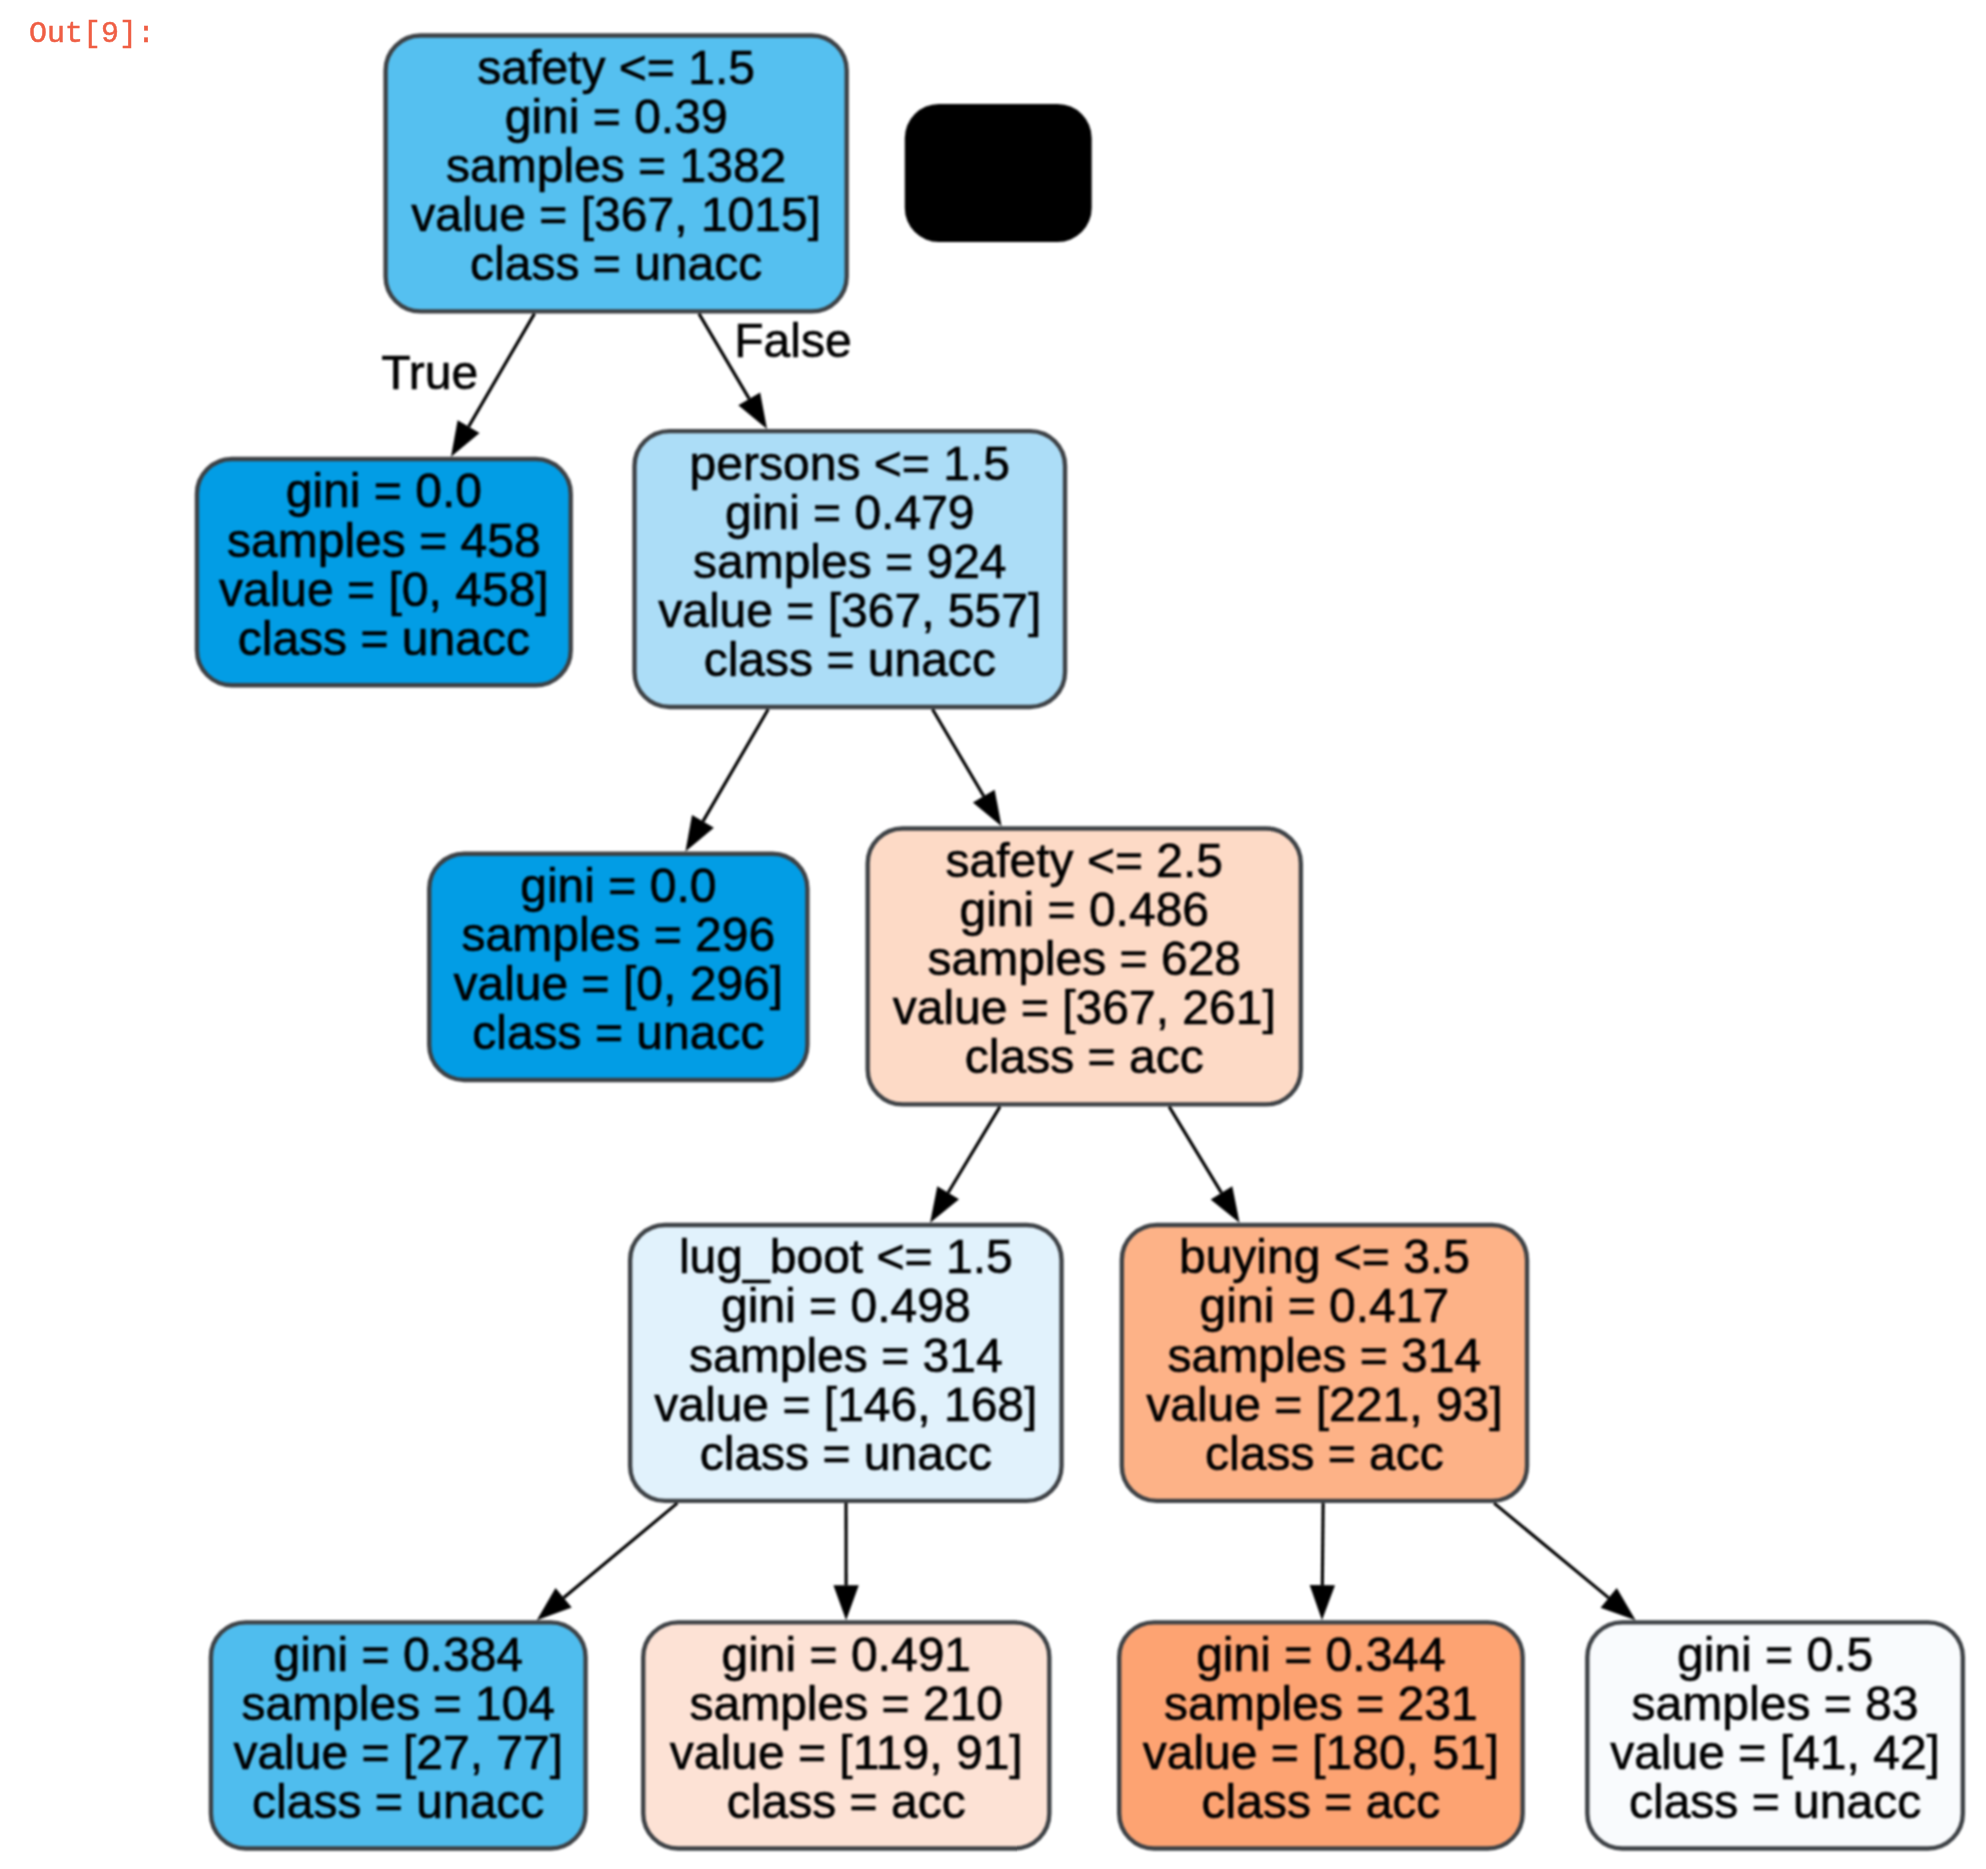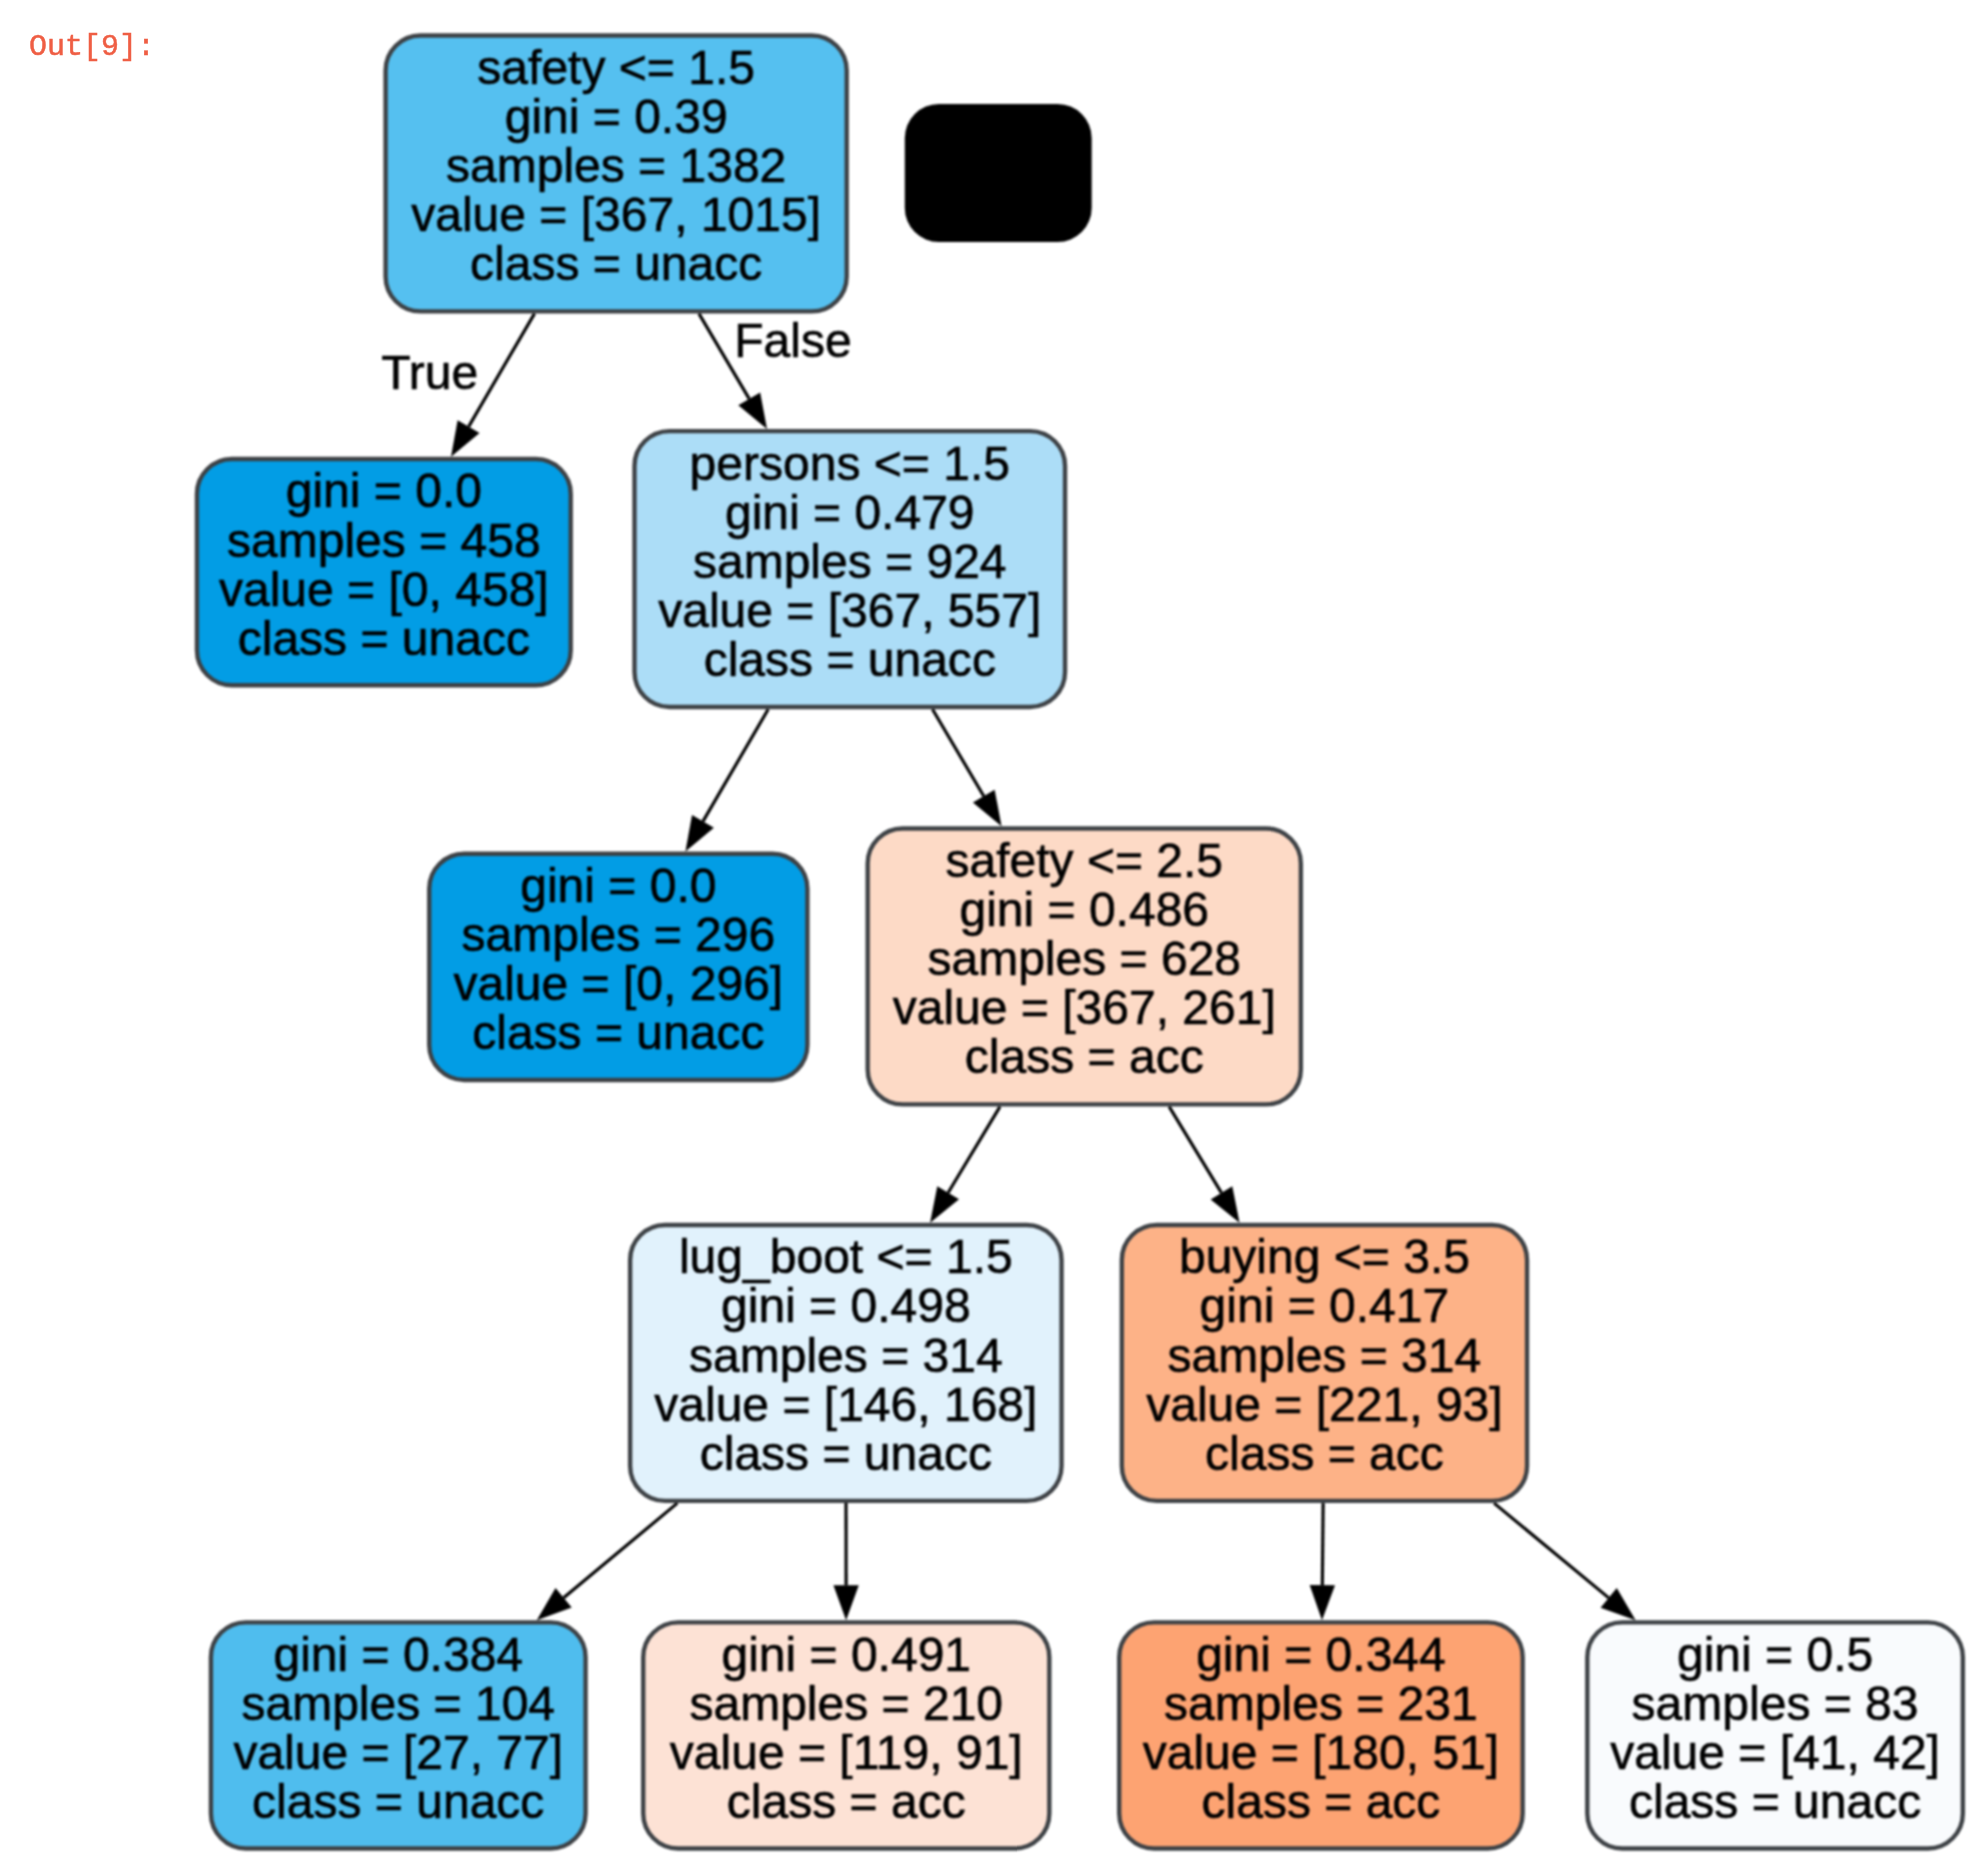--- a/index.html
+++ b/index.html
@@ -1,21 +1,21 @@
 <!DOCTYPE html>
 <html style="font-size:14px"><head>
 <meta charset="utf-8">
 <title>Out[9]: decision tree</title>
 <style>
   html,body{margin:0;padding:0;background:#ffffff;}
   body{width:1986px;height:1870px;overflow:hidden;
        font-family:"Liberation Sans",sans-serif;}
   #canvas{position:relative;width:1986px;height:1870px;background:#ffffff;}
   #tree{position:absolute;left:0;top:0;filter:blur(1px);}
-  .prompt{position:absolute;left:29px;top:31px;
+  .prompt{position:absolute;left:29px;top:18px;
           font-family:"Liberation Mono","DejaVu Sans Mono",monospace;
           font-size:30px;line-height:33px;color:#ef5e44;
           -webkit-text-stroke:0.5px #ef5e44;white-space:pre;filter:blur(0.5px);}
   .edge-line{fill:none;stroke:#000000;stroke-width:3.6;stroke-linecap:butt;}
   .edge-arrow{fill:#000000;stroke:none;}
   .node-box{stroke:#3d4145;stroke-width:5;}
   .node-text,.edge-label{font-family:"Liberation Sans",sans-serif;font-size:55px;
           text-anchor:middle;fill:#000000;stroke:#000000;stroke-width:0.7;}
   .redaction{fill:#000000;stroke:none;}
 </style>

